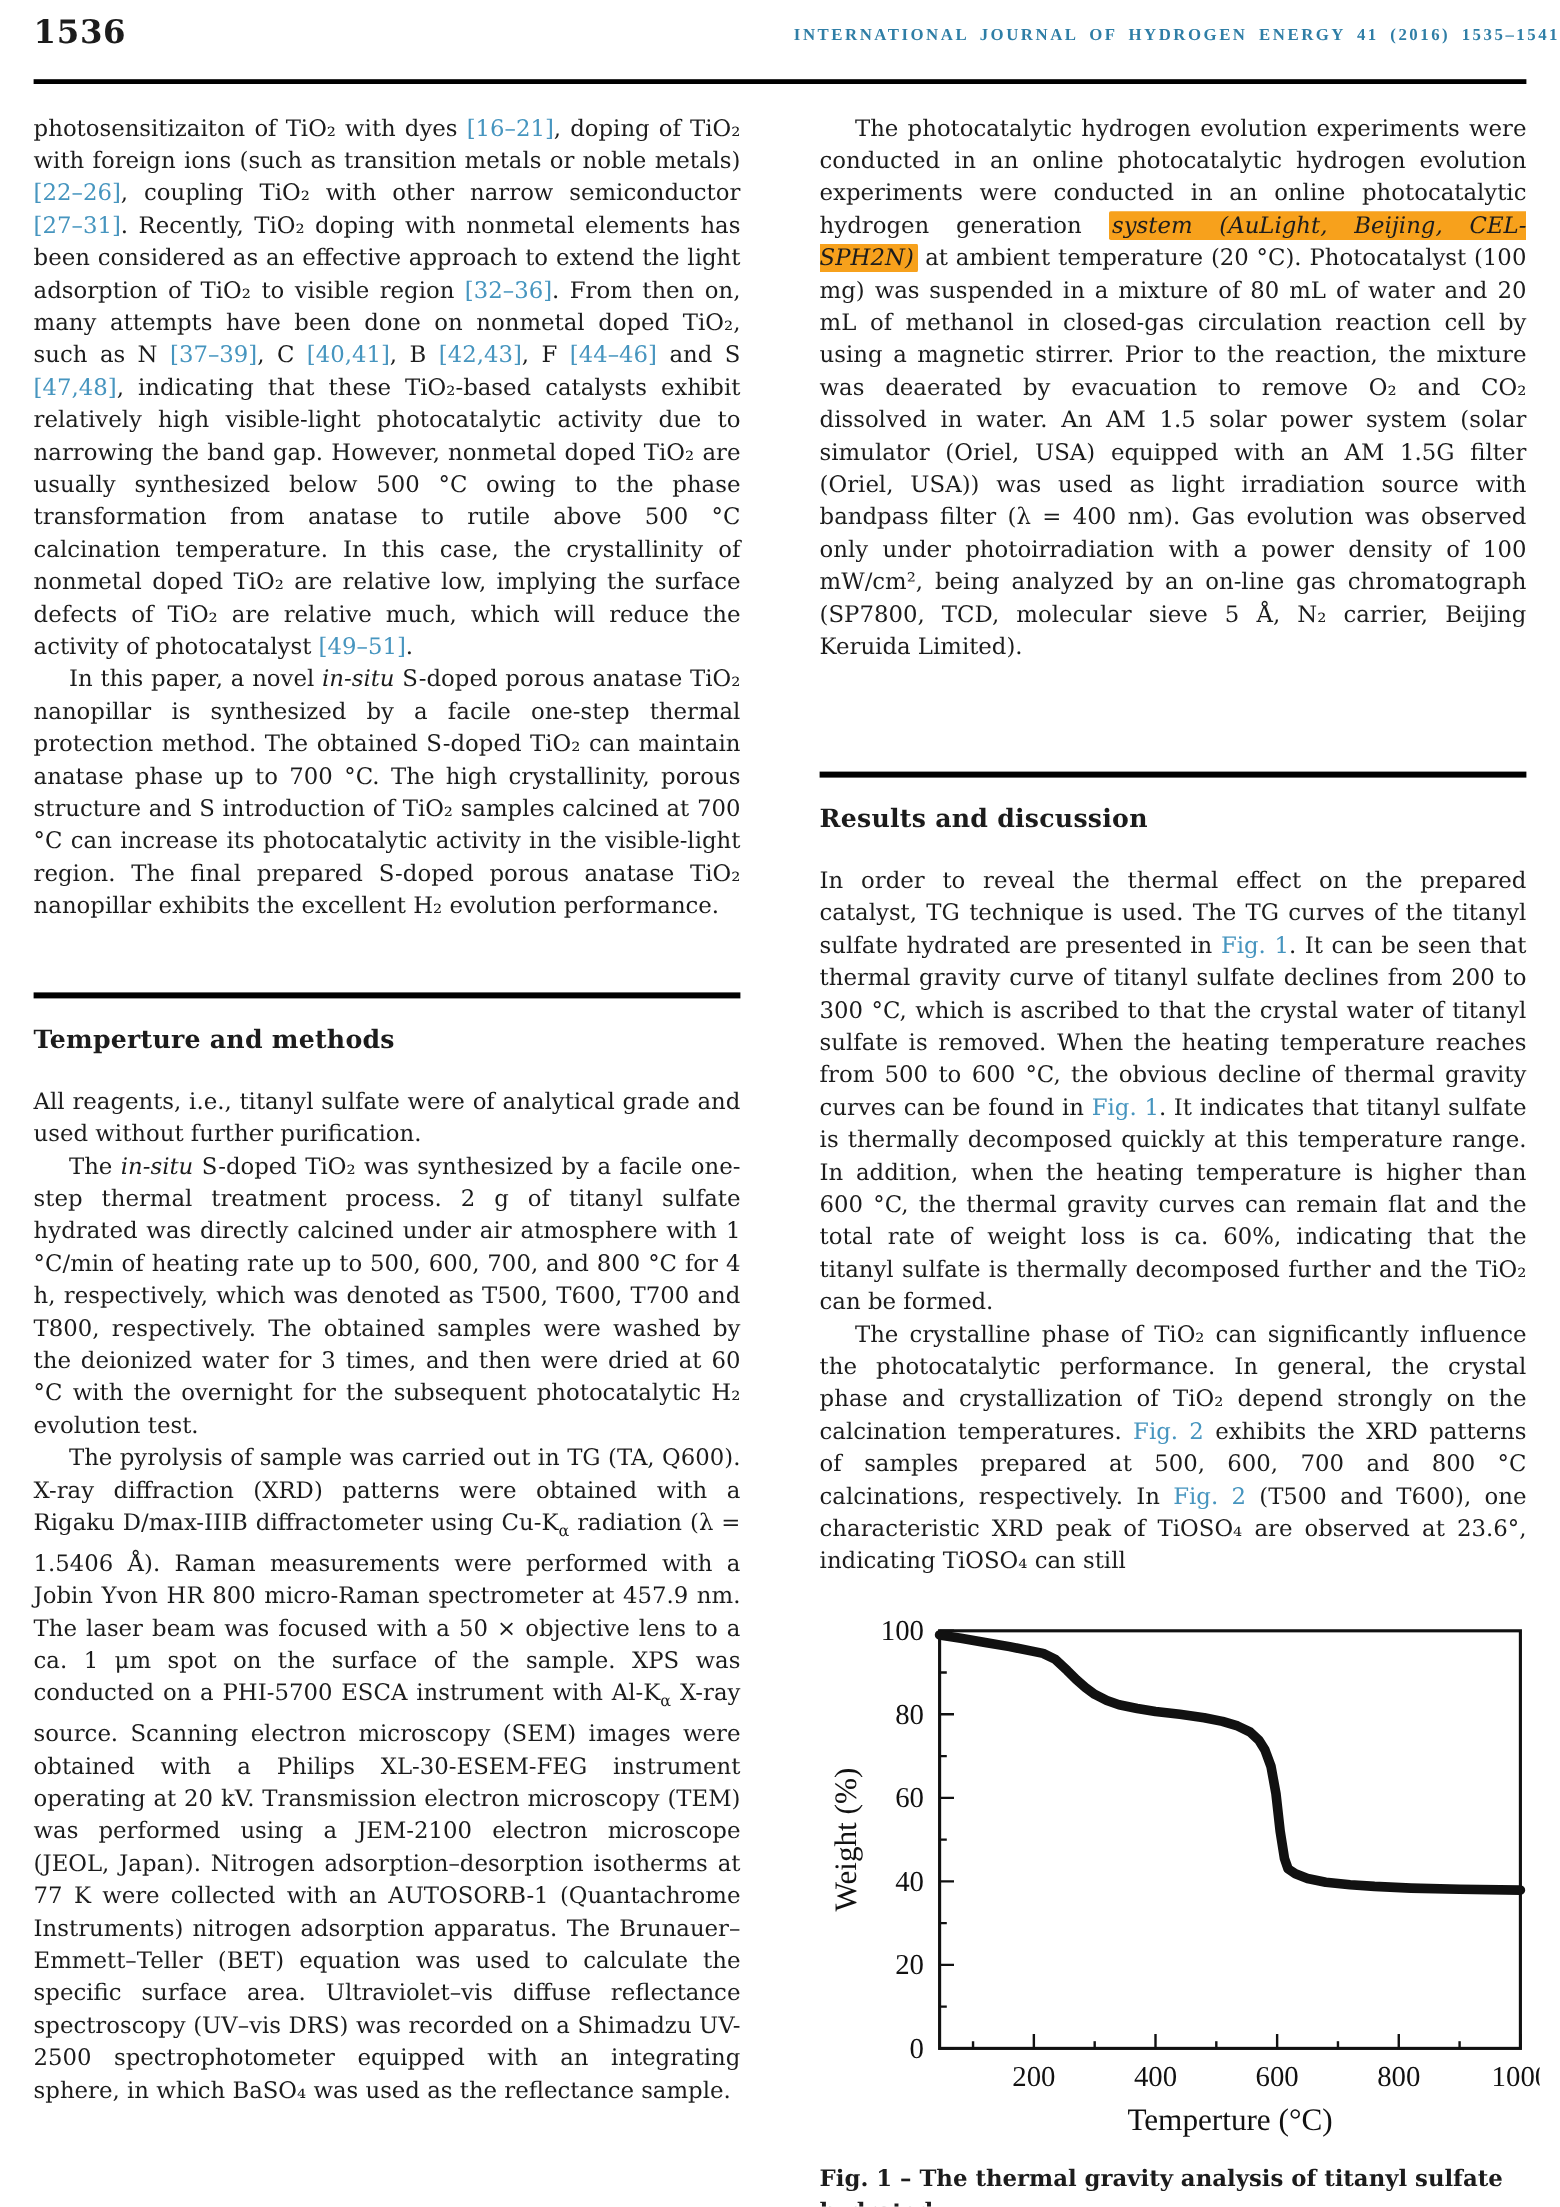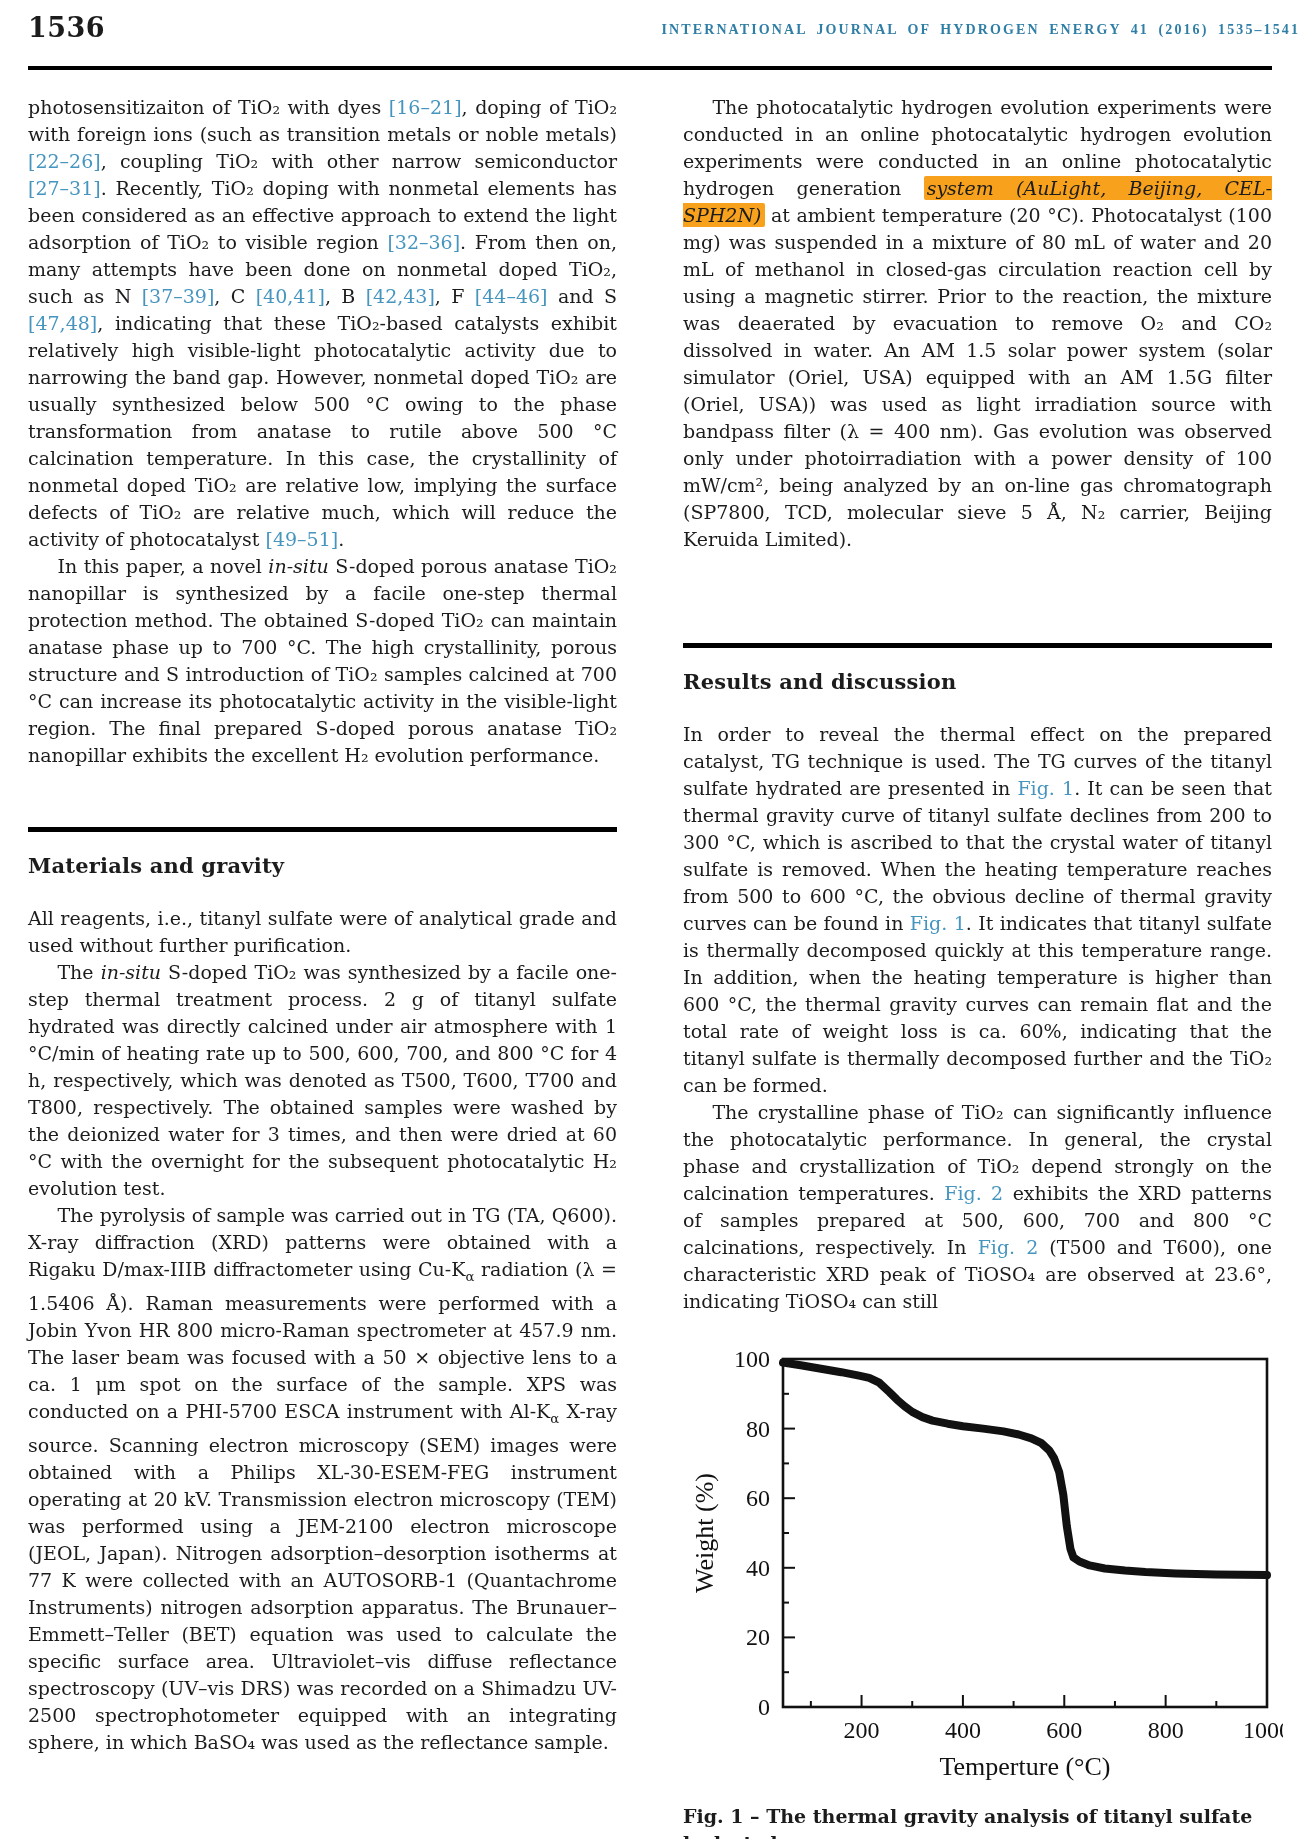--- a/index.html
+++ b/index.html
@@ -51,21 +51,21 @@
   <div class="header-rule"></div>
 
   <div class="columns">
 
     <div class="column">
       <div>
           <p class="para"><span>photosensitizaiton of TiO₂ with dyes </span><span class="cite">[16–21]</span><span>, doping of TiO₂ with foreign ions (such as transition metals or noble metals) </span><span class="cite">[22–26]</span><span>, coupling TiO₂ with other narrow semiconductor </span><span class="cite">[27–31]</span><span>. Recently, TiO₂ doping with nonmetal elements has been considered as an effective approach to extend the light adsorption of TiO₂ to visible region </span><span class="cite">[32–36]</span><span>. From then on, many attempts have been done on nonmetal doped TiO₂, such as N </span><span class="cite">[37–39]</span><span>, C </span><span class="cite">[40,41]</span><span>, B </span><span class="cite">[42,43]</span><span>, F </span><span class="cite">[44–46]</span><span> and S </span><span class="cite">[47,48]</span><span>, indicating that these TiO₂-based catalysts exhibit relatively high visible-light photocatalytic activity due to narrowing the band gap. However, nonmetal doped TiO₂ are usually synthesized below 500 °C owing to the phase transformation from anatase to rutile above 500 °C calcination temperature. In this case, the crystallinity of nonmetal doped TiO₂ are relative low, implying the surface defects of TiO₂ are relative much, which will reduce the activity of photocatalyst </span><span class="cite">[49–51]</span><span>.</span></p>
           <p class="para indent"><span>In this paper, a novel </span><span class="italic">in-situ</span><span> S-doped porous anatase TiO₂ nanopillar is synthesized by a facile one-step thermal protection method. The obtained S-doped TiO₂ can maintain anatase phase up to 700 °C. The high crystallinity, porous structure and S introduction of TiO₂ samples calcined at 700 °C can increase its photocatalytic activity in the visible-light region. The final prepared S-doped porous anatase TiO₂ nanopillar exhibits the excellent H₂ evolution performance.</span></p>
         </div>
       <div class="section-rule mt-md"></div>
-      <h2 class="section-heading">Materials and gravity</h2>
+      <h2 class="section-heading">Temperture and methods</h2>
       <div>
           <p class="para"><span>All reagents, i.e., titanyl sulfate were of analytical grade and used without further purification.</span></p>
           <p class="para indent"><span>The </span><span class="italic">in-situ</span><span> S-doped TiO₂ was synthesized by a facile one-step thermal treatment process. 2 g of titanyl sulfate hydrated was directly calcined under air atmosphere with 1 °C/min of heating rate up to 500, 600, 700, and 800 °C for 4 h, respectively, which was denoted as T500, T600, T700 and T800, respectively. The obtained samples were washed by the deionized water for 3 times, and then were dried at 60 °C with the overnight for the subsequent photocatalytic H₂ evolution test.</span></p>
           <p class="para indent"><span>The pyrolysis of sample was carried out in TG (TA, Q600). X-ray diffraction (XRD) patterns were obtained with a Rigaku D/max-IIIB diffractometer using Cu-K</span><sub>α</sub><span> radiation (λ = 1.5406 Å). Raman measurements were performed with a Jobin Yvon HR 800 micro-Raman spectrometer at 457.9 nm. The laser beam was focused with a 50 × objective lens to a ca. 1 μm spot on the surface of the sample. XPS was conducted on a PHI-5700 ESCA instrument with Al-K</span><sub>α</sub><span> X-ray source. Scanning electron microscopy (SEM) images were obtained with a Philips XL-30-ESEM-FEG instrument operating at 20 kV. Transmission electron microscopy (TEM) was performed using a JEM-2100 electron microscope (JEOL, Japan). Nitrogen adsorption–desorption isotherms at 77 K were collected with an AUTOSORB-1 (Quantachrome Instruments) nitrogen adsorption apparatus. The Brunauer–Emmett–Teller (BET) equation was used to calculate the specific surface area. Ultraviolet–vis diffuse reflectance spectroscopy (UV–vis DRS) was recorded on a Shimadzu UV-2500 spectrophotometer equipped with an integrating sphere, in which BaSO₄ was used as the reflectance sample.</span></p>
         </div>
     </div>
 
     <div class="column">
       <div>
           <p class="para indent"><span>The photocatalytic hydrogen evolution experiments were conducted in an online photocatalytic hydrogen evolution experiments were conducted in an online photocatalytic hydrogen generation </span><span class="hl">system (AuLight, Beijing, CEL-SPH2N)</span><span> at ambient temperature (20 °C). Photocatalyst (100 mg) was suspended in a mixture of 80 mL of water and 20 mL of methanol in closed-gas circulation reaction cell by using a magnetic stirrer. Prior to the reaction, the mixture was deaerated by evacuation to remove O₂ and CO₂ dissolved in water. An AM 1.5 solar power system (solar simulator (Oriel, USA) equipped with an AM 1.5G filter (Oriel, USA)) was used as light irradiation source with bandpass filter (λ = 400 nm). Gas evolution was observed only under photoirradiation with a power density of 100 mW/cm², being analyzed by an on-line gas chromatograph (SP7800, TCD, molecular sieve 5 Å, N₂ carrier, Beijing Keruida Limited).</span></p>

